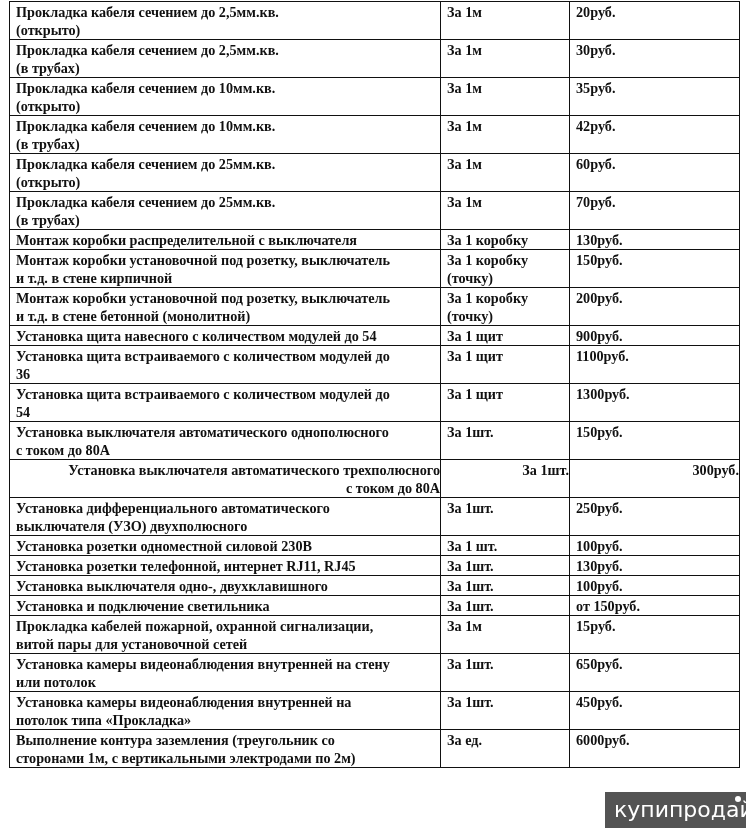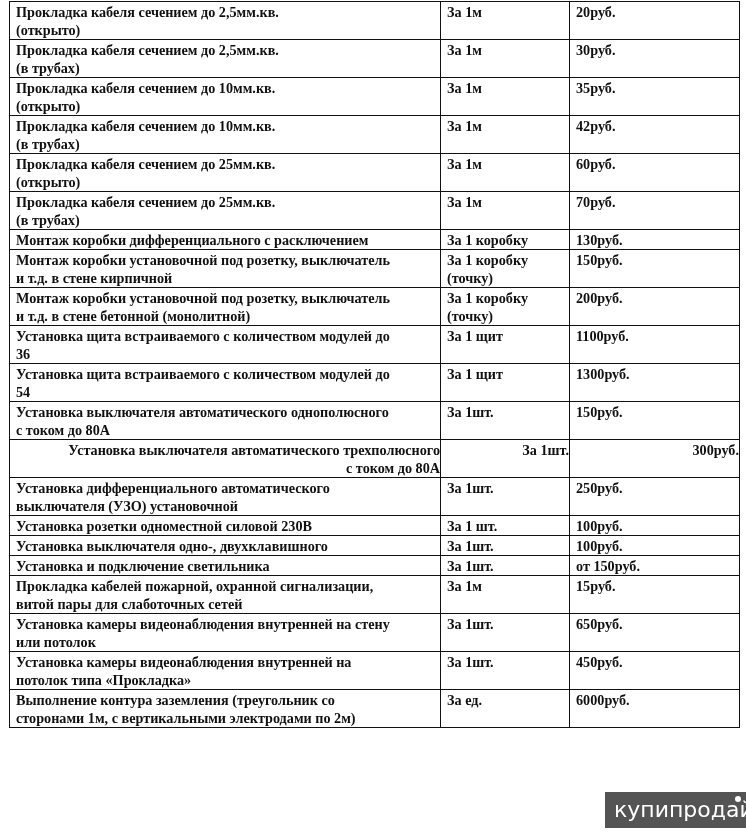--- a/index.html
+++ b/index.html
@@ -93,21 +93,21 @@
         </td>
         <td>
           <div>За 1м</div>
         </td>
         <td>
           <div>70руб.</div>
         </td>
       </tr>
       <tr style="height: 18px;">
         <td>
-          <div>Монтаж коробки дифференциального с расключением</div>
+          <div>Монтаж коробки распределительной с выключателя</div>
         </td>
         <td>
           <div>За 1 коробку</div>
         </td>
         <td>
           <div>130руб.</div>
         </td>
       </tr>
       <tr style="height: 36px;">
         <td>
@@ -128,20 +128,31 @@
           <div>и т.д. в стене бетонной (монолитной)</div>
         </td>
         <td>
           <div>За 1 коробку</div>
           <div>(точку)</div>
         </td>
         <td>
           <div>200руб.</div>
         </td>
       </tr>
+      <tr style="height: 18px;">
+        <td>
+          <div>Установка щита навесного с количеством модулей до 54</div>
+        </td>
+        <td>
+          <div>За 1 щит</div>
+        </td>
+        <td>
+          <div>900руб.</div>
+        </td>
+      </tr>
       <tr style="height: 36px;">
         <td>
           <div>Установка щита встраиваемого с количеством модулей до</div>
           <div>36</div>
         </td>
         <td>
           <div>За 1 щит</div>
         </td>
         <td>
           <div>1100руб.</div>
@@ -179,40 +190,51 @@
         <td>
           <div>За 1шт.</div>
         </td>
         <td>
           <div>300руб.</div>
         </td>
       </tr>
       <tr style="height: 36px; margin-top: 43px;">
         <td>
           <div>Установка дифференциального автоматического</div>
-          <div>выключателя (УЗО) установочной</div>
+          <div>выключателя (УЗО) двухполюсного</div>
         </td>
         <td>
           <div>За 1шт.</div>
         </td>
         <td>
           <div>250руб.</div>
         </td>
       </tr>
       <tr style="height: 18px;">
         <td>
           <div>Установка розетки одноместной силовой 230В</div>
         </td>
         <td>
           <div>За 1 шт.</div>
         </td>
         <td>
           <div>100руб.</div>
         </td>
       </tr>
+      <tr style="height: 18px;">
+        <td>
+          <div>Установка розетки телефонной, интернет RJ11, RJ45</div>
+        </td>
+        <td>
+          <div>За 1шт.</div>
+        </td>
+        <td>
+          <div>130руб.</div>
+        </td>
+      </tr>
       <tr style="height: 18px; margin-left: 32px;">
         <td>
           <div>Установка выключателя одно-, двухклавишного</div>
         </td>
         <td>
           <div>За 1шт.</div>
         </td>
         <td>
           <div>100руб.</div>
         </td>
@@ -224,21 +246,21 @@
         <td>
           <div>За 1шт.</div>
         </td>
         <td>
           <div>от 150руб.</div>
         </td>
       </tr>
       <tr style="height: 36px;">
         <td>
           <div>Прокладка кабелей пожарной, охранной сигнализации,</div>
-          <div>витой пары для слаботочных сетей</div>
+          <div>витой пары для установочной сетей</div>
         </td>
         <td>
           <div>За 1м</div>
         </td>
         <td>
           <div>15руб.</div>
         </td>
       </tr>
       <tr style="height: 36px; font-family: Liberation Serif, serif;">
         <td>

